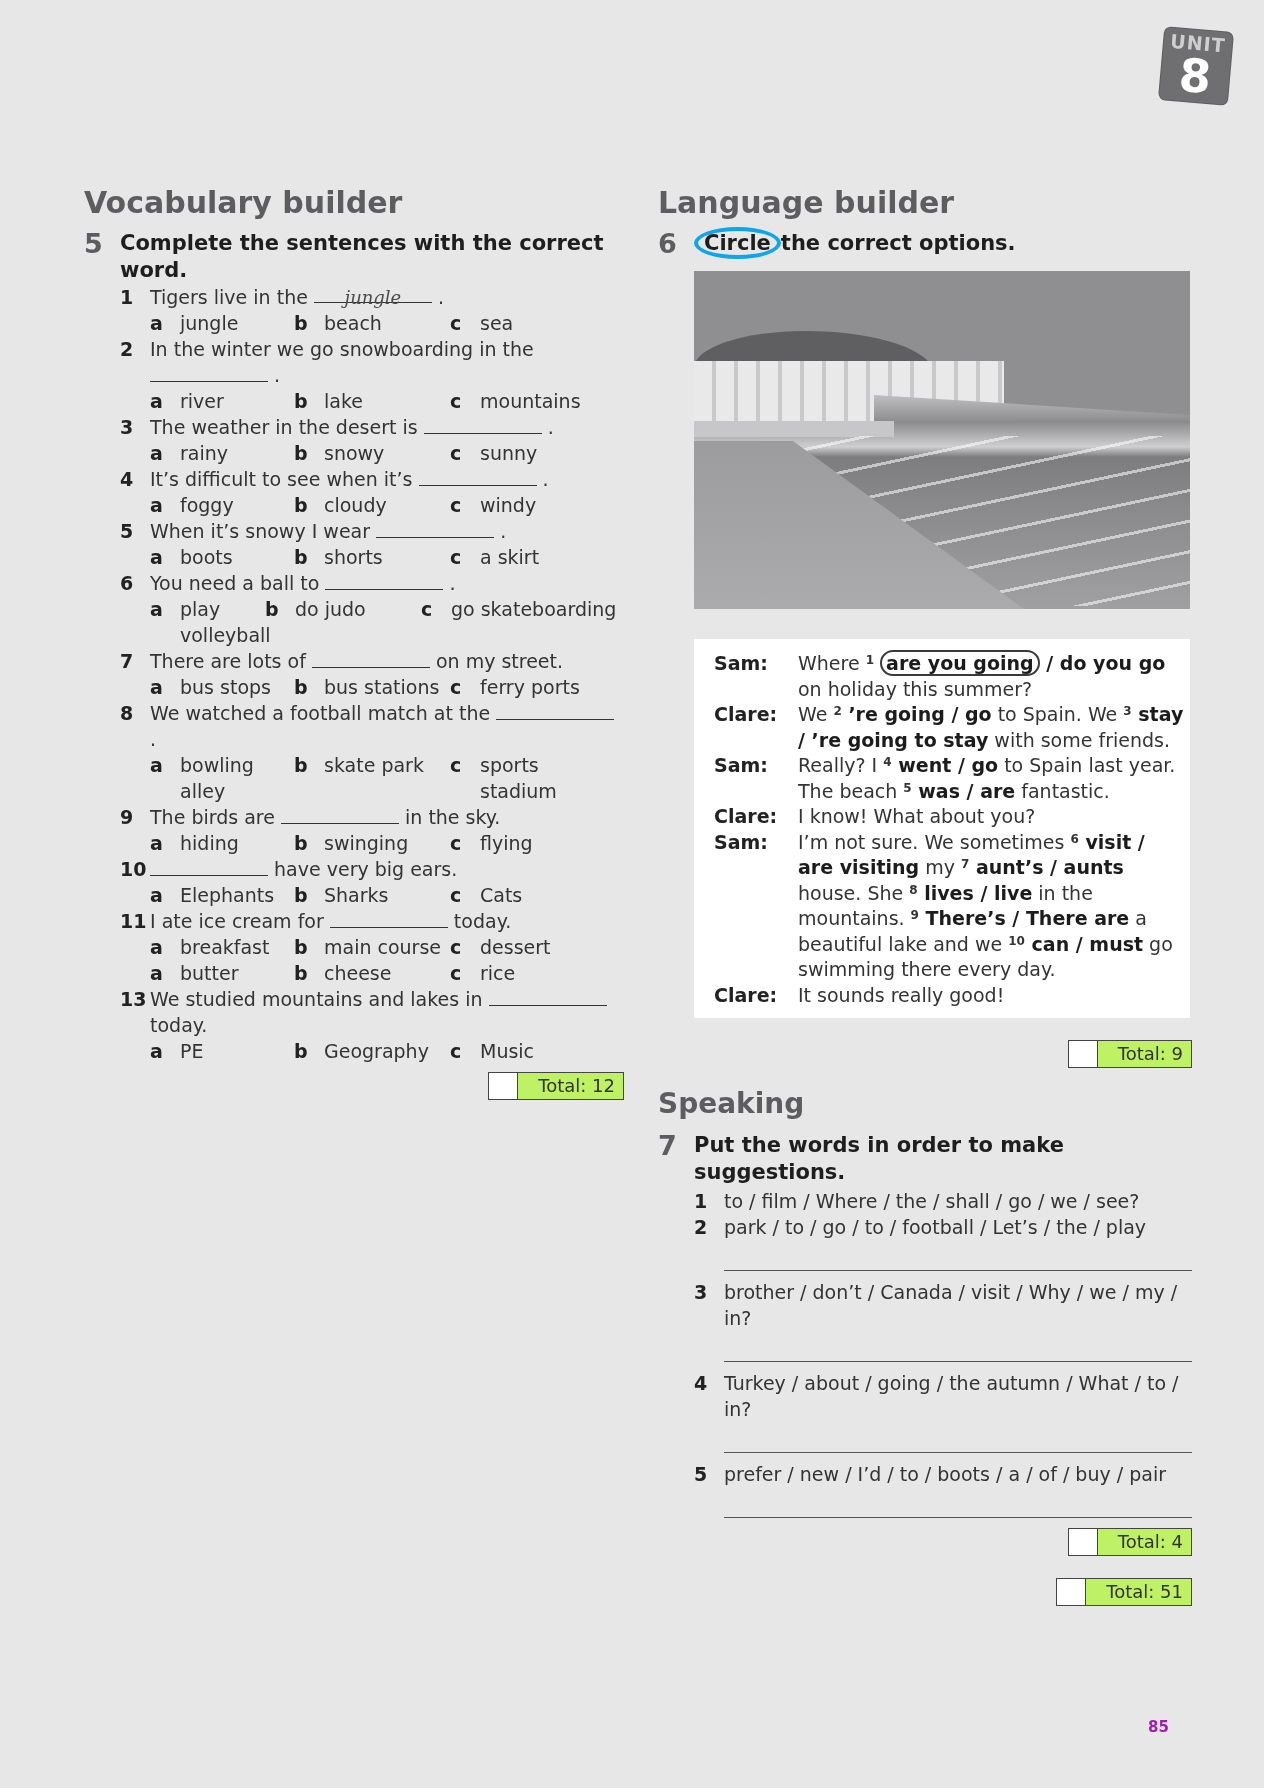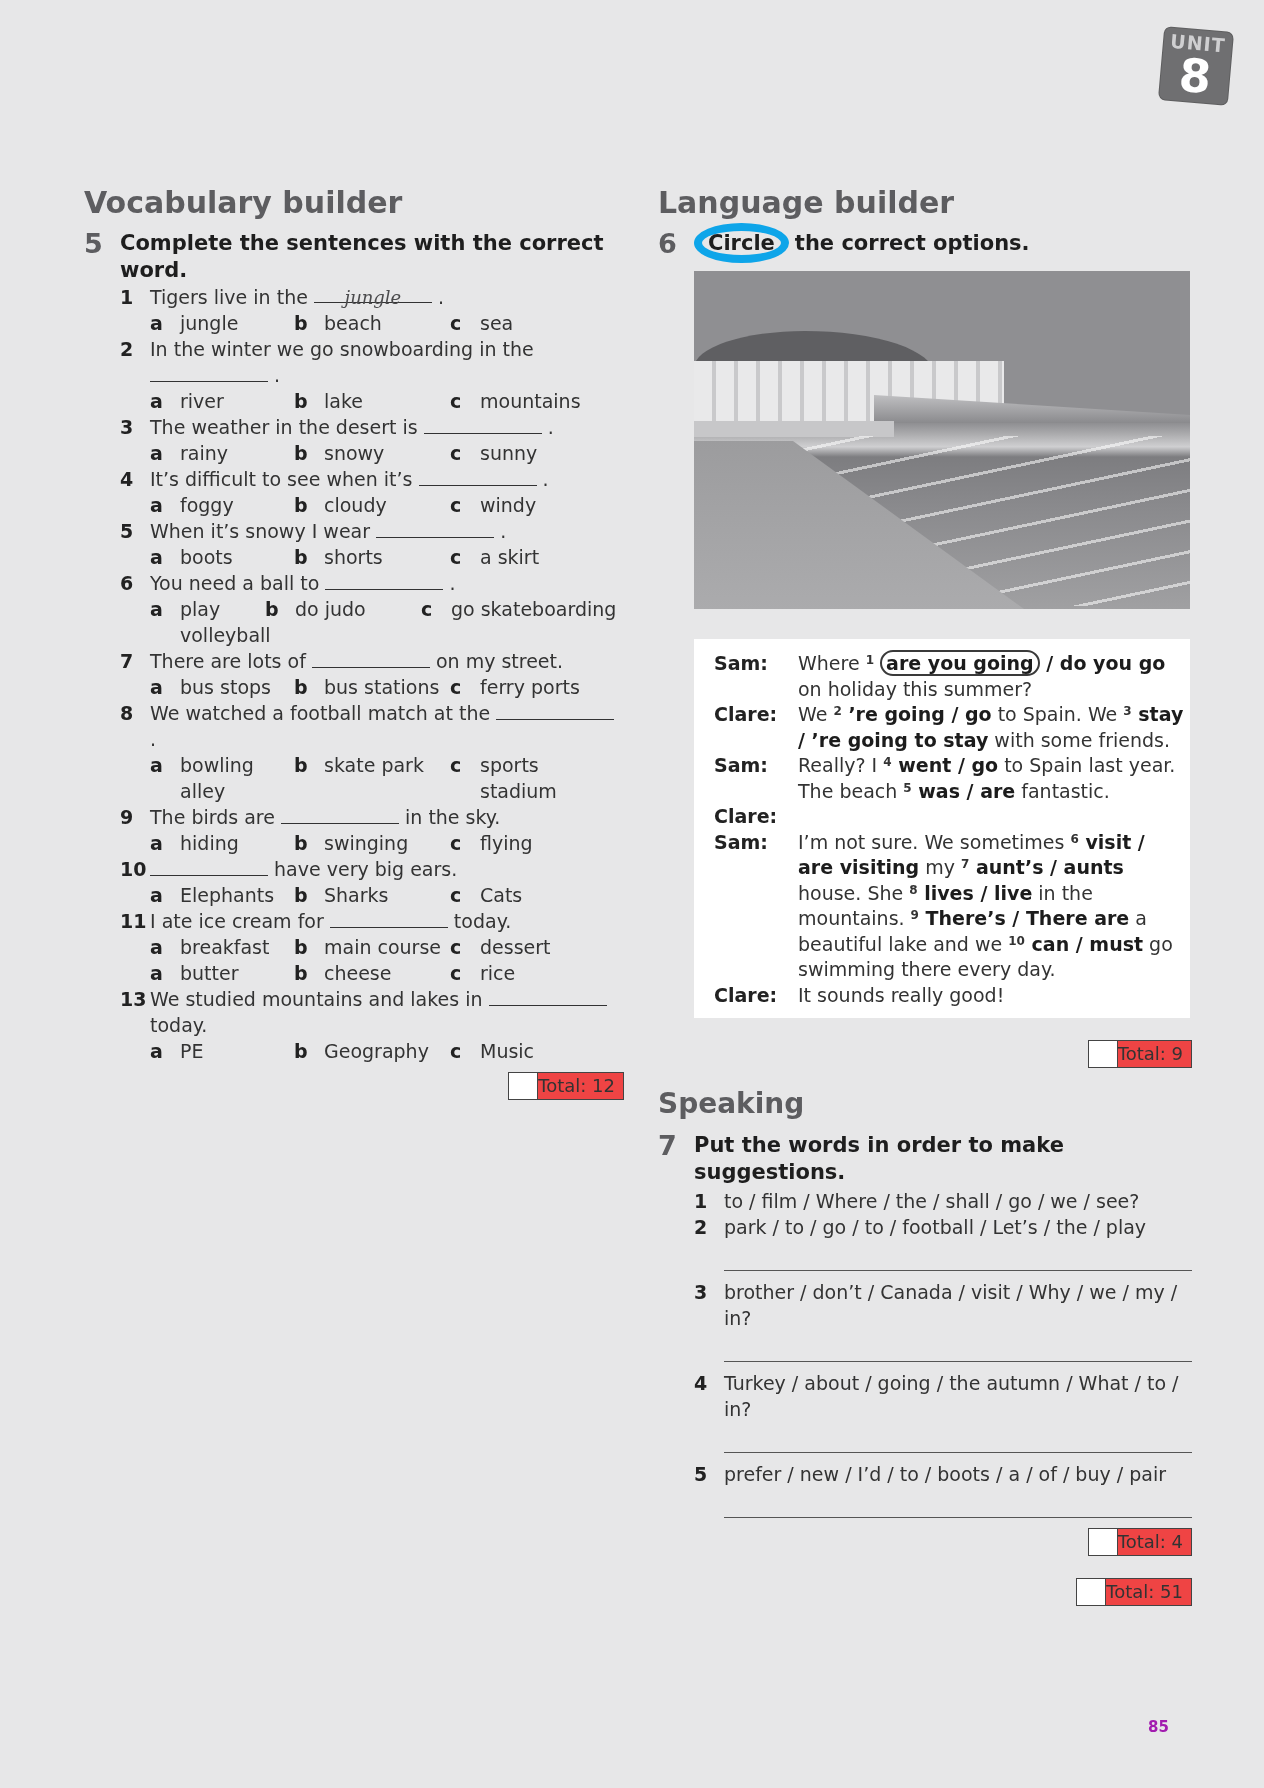--- a/index.html
+++ b/index.html
@@ -16,42 +16,42 @@
   .unit-badge .n { font-size: 46px; font-weight: bold; line-height: 44px; }
 
   .col-left { position: absolute; left: 84px; top: 184px; width: 540px; }
   .col-right { position: absolute; left: 658px; top: 184px; width: 534px; }
 
   .sec-title { font-size: 30px; font-weight: bold; color: #5d5d60; margin: 0 0 8px 0; line-height: 38px; }
   .sec-title.big { font-size: 28px; line-height: 52px; }
 
   .ex-head { display: flex; align-items: flex-start; font-weight: bold; font-size: 21px; line-height: 27px; color: #1e1e1e; }
   .ex-num { width: 36px; flex: none; font-size: 27px; color: #5d5d60; line-height: 27px; }
-  .circle-word { border: 8px solid #0ea5e9; border-radius: 50%; padding: 0 6px; margin-right: 6px; }
+  .circle-word { border: 4px solid #0ea5e9; border-radius: 50%; padding: 0 6px; }
 
   .q { font-size: 19px; line-height: 26px; color: #333; }
   .q-row { display: flex; margin-left: 36px; }
   .q-num { width: 30px; flex: none; font-weight: bold; color: #222; }
   .q-text { flex: 1; }
   .blank { display: inline-block; width: 118px; border-bottom: 1.5px solid #333; height: 18px; vertical-align: baseline; text-align: center; }
   .hand { font-family: "DejaVu Serif", serif; font-style: italic; color: #4b4b4d; font-size: 18px; }
   .opts { display: flex; margin-left: 66px; }
   .opt { display: flex; }
   .opt .l { width: 30px; flex: none; font-weight: bold; color: #222; }
   .opt.a { width: 144px; }
   .opt.a .l, .opt.b .l { width: 30px; }
   .opt.b { width: 156px; }
   .opt.c { flex: 1; }
   .opt.a.narrow { width: 115px; }
   .opt .t { flex: 1; padding-right: 6px; }
 
   .total { display: flex; justify-content: flex-end; margin-top: 8px; }
   .total-box { display: flex; border: 1.5px solid #444; height: 26px; font-size: 18px; }
   .total-box .empty { width: 28px; background: #fff; border-right: 1.5px solid #444; }
-  .total-box .lbl { background: #ef4444; padding: 0 8px 0 0; line-height: 26px; color: #333; }
+  .total-box .lbl { background: #bef264; padding: 0 8px 0 20px; line-height: 26px; color: #333; }
 
   .photo {
     margin: 14px 0 0 36px; width: 496px; height: 338px; position: relative; overflow: hidden;
     background: linear-gradient(#8f8f92 0%, #8f8f92 45%, #a9a9ab 48%, #cfcfd1 52%, #7d7d80 55%, #8a8a8d 70%, #a0a0a2 100%);
   }
   .photo .hill { position: absolute; left: 0; top: 60px; width: 240px; height: 80px; background: #5f5f62; border-radius: 60% 70% 0 0; }
   .photo .town { position: absolute; left: 0; top: 90px; width: 310px; height: 62px; background: repeating-linear-gradient(90deg, #e9e9ea 0 18px, #c9c9cb 18px 22px); }
   .photo .coast { position: absolute; left: 180px; top: 112px; width: 316px; height: 40px; background: linear-gradient(#d6d6d8, #8a8a8d); clip-path: polygon(0 30%, 60% 60%, 100% 80%, 100% 100%, 0 100%); }
   .photo .promenade { position: absolute; left: 0; top: 150px; width: 200px; height: 16px; background: #c7c7c9; }
   .photo .waves { position: absolute; left: 100px; top: 165px; width: 396px; height: 170px;
@@ -379,20 +379,21 @@
       <div class="d-row">
         <span class="d-sp">Clare:</span>
         <span class="d-tx"><span>We </span><sup>2</sup><b> ’re going / go</b><span> to Spain. We </span><sup>3</sup><b> stay / ’re going to stay</b><span> with some friends.</span></span>
       </div>
       <div class="d-row">
         <span class="d-sp">Sam:</span>
         <span class="d-tx"><span>Really? I </span><sup>4</sup><b> went / go</b><span> to Spain last year. The beach </span><sup>5</sup><b> was / are</b><span> fantastic.</span></span>
       </div>
       <div class="d-row">
         <span class="d-sp">Clare:</span>
+        <span class="d-tx"><span>I know! What about you?</span></span>
       </div>
       <div class="d-row">
         <span class="d-sp">Sam:</span>
         <span class="d-tx"><span>I’m not sure. We sometimes </span><sup>6</sup><b> visit / are visiting</b><span> my </span><sup>7</sup><b> aunt’s / aunts</b><span> house. She </span><sup>8</sup><b> lives / live</b><span> in the mountains. </span><sup>9</sup><b> There’s / There are</b><span> a beautiful lake and we </span><sup>10</sup><b> can / must</b><span> go swimming there every day.</span></span>
       </div>
       <div class="d-row">
         <span class="d-sp">Clare:</span>
         <span class="d-tx"><span>It sounds really good!</span></span>
       </div>
     </div>

